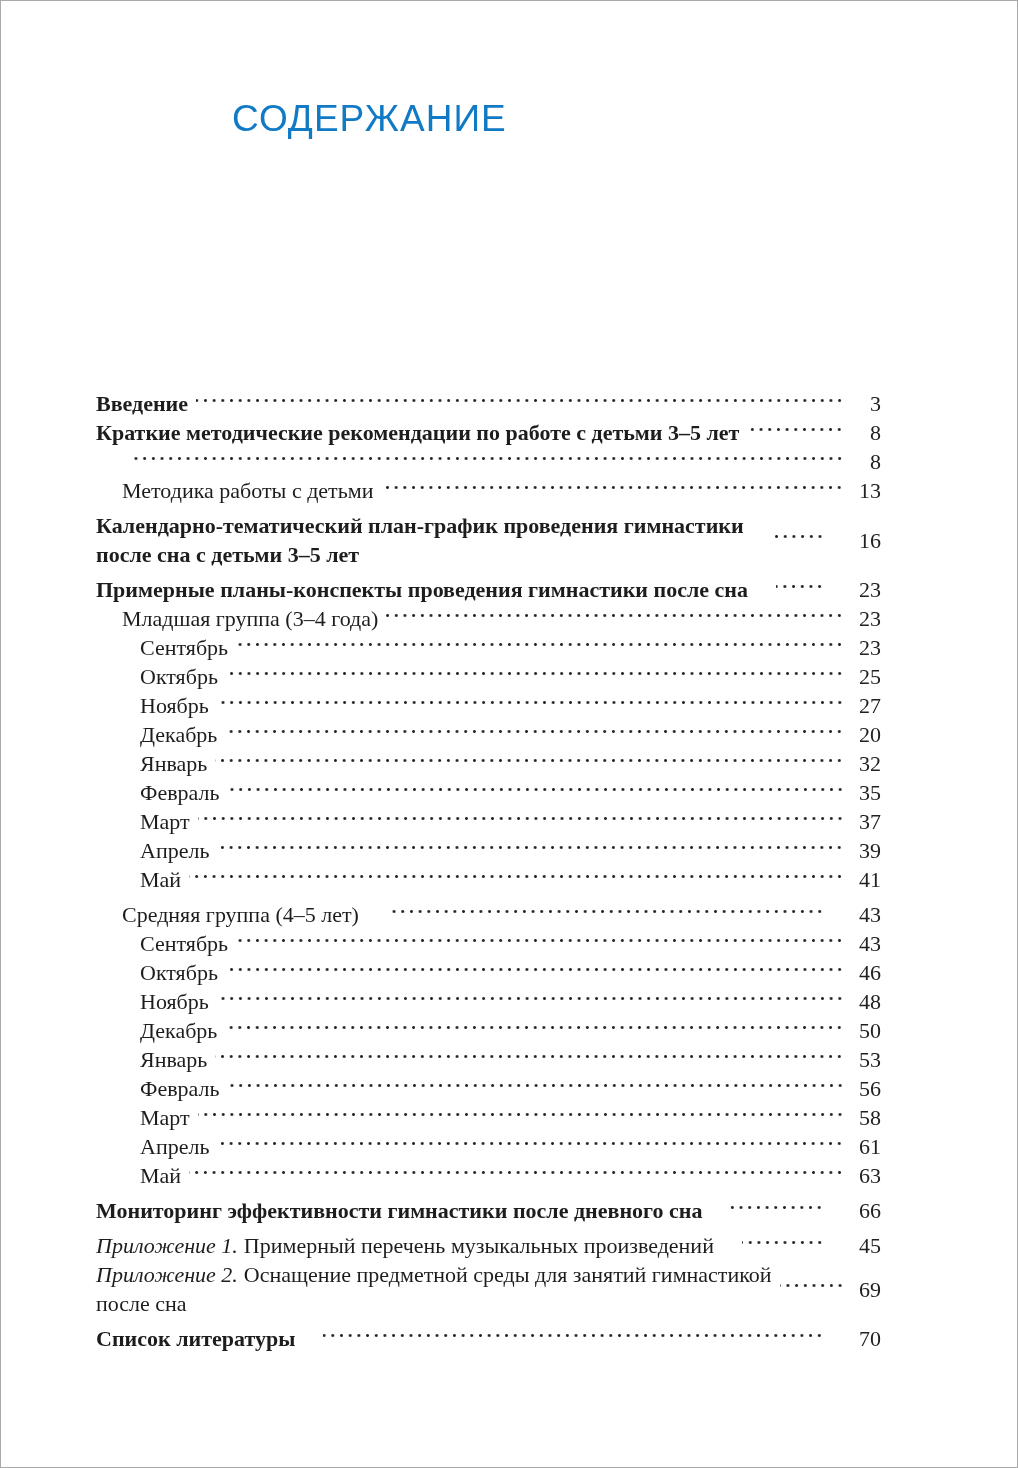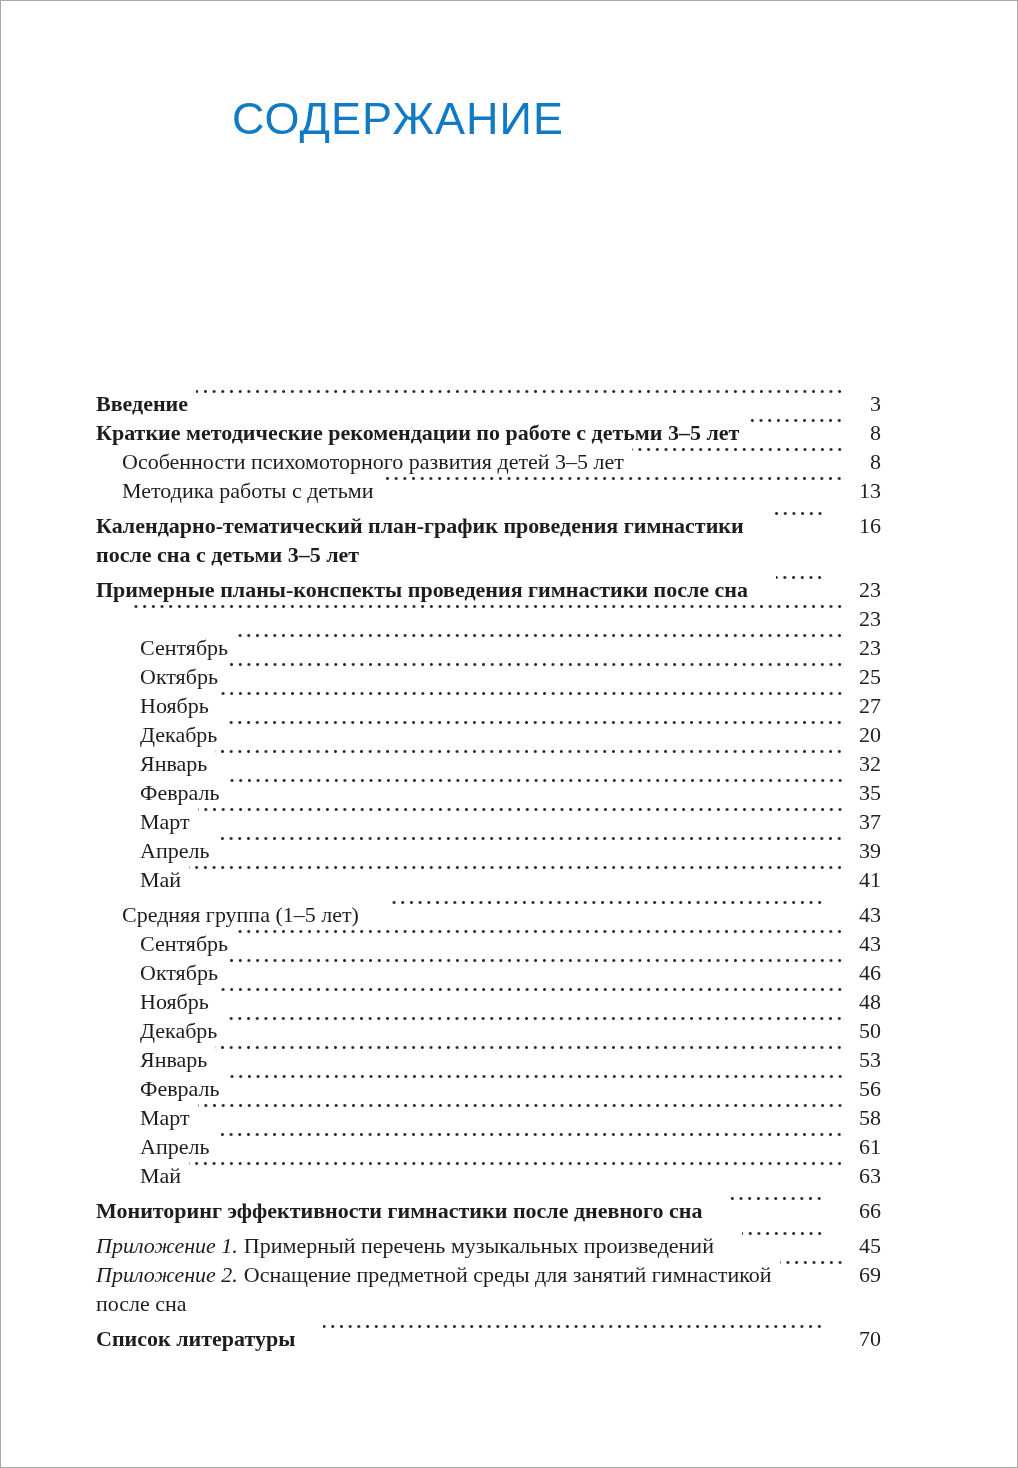--- a/index.html
+++ b/index.html
@@ -16,32 +16,32 @@
   .page {
     box-sizing: border-box;
     width: 100%;
     height: 100%;
     padding: 96px 136px 0 95px;
   }
   .doc-title {
     margin: 0 0 0 136px;
     font-family: "Liberation Sans", sans-serif;
     font-weight: normal;
-    font-size: 45px;
+    font-size: 37px;
     line-height: 44px;
     letter-spacing: 1px;
     color: #117ac4;
   }
   .toc {
     margin-top: 248px;
     font-size: 22px;
   }
   .row {
     display: flex;
-    align-items: flex-start;
+    align-items: center;
     line-height: 29px;
   }
   .row.mt { margin-top: 6px; gap: 20px; }
   .i1 { padding-left: 26px; }
   .i2 { padding-left: 44px; }
   .b .txt, .b .label { font-weight: bold; }
   .label { white-space: pre-line; }
   .prefix { font-style: italic; }
   .prefix:not(:empty) { margin-right: 6px; font-style: italic; }
   .leader {
@@ -72,41 +72,41 @@
         <span class="label"><span class="txt">Введение</span></span>
         <span class="leader"></span>
         <span class="num">3</span>
       </div>
     <div class="row b">
         <span class="label"><span class="txt">Краткие методические рекомендации по работе с детьми 3–5 лет</span></span>
         <span class="leader"></span>
         <span class="num">8</span>
       </div>
     <div class="row i1">
-        <span class="label"><span class="txt">Особенности психомоторного развития детей 3–5 лет</span></span>
         <span class="leader"></span>
         <span class="num">8</span>
       </div>
     <div class="row i1">
         <span class="label"><span class="txt">Методика работы с детьми</span></span>
         <span class="leader"></span>
         <span class="num">13</span>
       </div>
     <div class="row b mt">
         <span class="label"><span class="txt">Календарно-тематический план-график проведения гимнастики
 после сна с детьми 3–5 лет</span></span>
         <span class="leader"></span>
         <span class="num">16</span>
       </div>
     <div class="row b mt">
         <span class="label"><span class="txt">Примерные планы-конспекты проведения гимнастики после сна</span></span>
         <span class="leader"></span>
         <span class="num">23</span>
       </div>
     <div class="row i1">
+        <span class="label"><span class="txt">Младшая группа (3–4 года)</span></span>
         <span class="leader"></span>
         <span class="num">23</span>
       </div>
     <div class="row i2">
         <span class="label"><span class="txt">Сентябрь</span></span>
         <span class="leader"></span>
         <span class="num">23</span>
       </div>
     <div class="row i2">
         <span class="label"><span class="txt">Октябрь</span></span>
@@ -142,21 +142,21 @@
         <span class="label"><span class="txt">Апрель</span></span>
         <span class="leader"></span>
         <span class="num">39</span>
       </div>
     <div class="row i2">
         <span class="label"><span class="txt">Май</span></span>
         <span class="leader"></span>
         <span class="num">41</span>
       </div>
     <div class="row i1 mt">
-        <span class="label"><span class="txt">Средняя группа (1–5 лет)</span></span>
+        <span class="label"><span class="txt">Средняя группа (4–5 лет)</span></span>
         <span class="leader"></span>
         <span class="num">43</span>
       </div>
     <div class="row i2">
         <span class="label"><span class="txt">Сентябрь</span></span>
         <span class="leader"></span>
         <span class="num">43</span>
       </div>
     <div class="row i2">
         <span class="label"><span class="txt">Октябрь</span></span>

